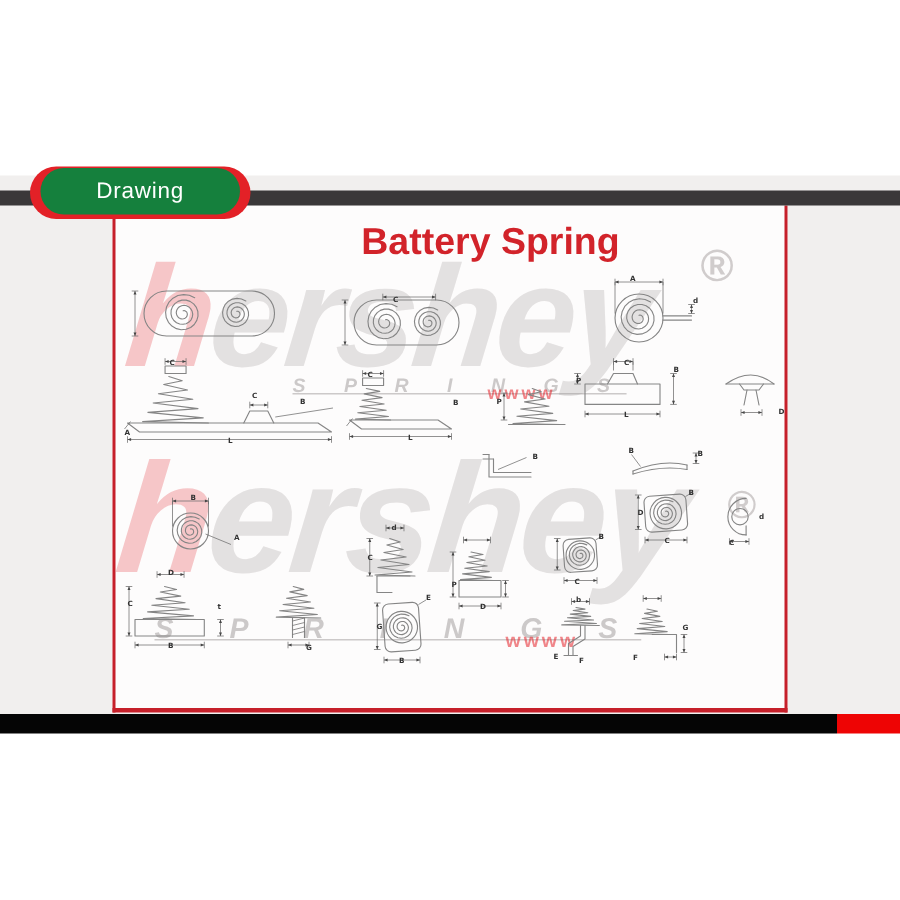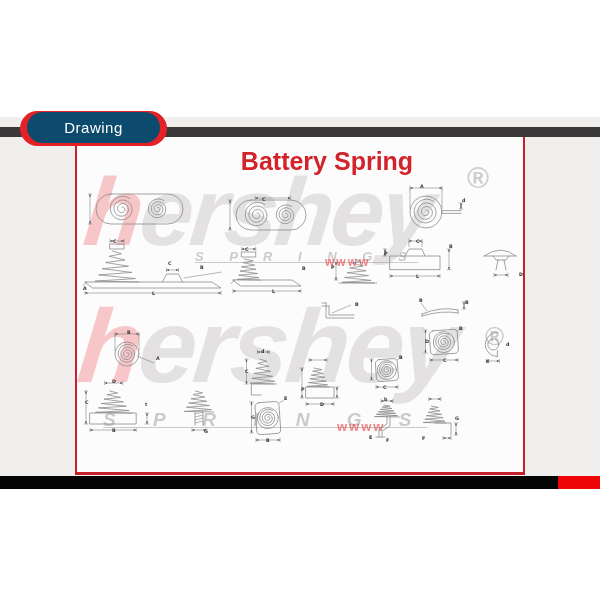--- a/index.html
+++ b/index.html
@@ -3,21 +3,21 @@
 <meta charset="utf-8">
 <style>
   html,body{margin:0;padding:0;width:600px;height:600px;background:#fff;overflow:hidden;
     font-family:"Liberation Sans",sans-serif;}
   .stage{position:relative;width:600px;height:600px;background:#fff;}
   .band{position:absolute;left:0;top:117px;width:600px;height:359px;background:#f1efee;}
   .topbar{position:absolute;left:0;top:127px;width:600px;height:10px;background:#3a3839;z-index:6;}
   .tab{position:absolute;left:20px;top:111px;width:147px;height:35px;border-radius:18px;
     background:#e32127;z-index:7;}
   .tab-inner{position:absolute;left:7px;top:1px;width:133px;height:31px;border-radius:16px;
-    background:#0c4a6e;display:flex;align-items:center;justify-content:center;}
+    background:#15803d;display:flex;align-items:center;justify-content:center;}
   .tab-inner span{color:#fff;font-size:15px;letter-spacing:.5px;}
   .panel{position:absolute;left:75px;top:137px;width:446px;height:335px;background:#fdfcfc;
     border-left:2px solid #c6202a;border-right:2px solid #c6202a;border-bottom:3px solid #c6202a;
     overflow:hidden;z-index:2;}
   .title{position:absolute;left:0;top:10px;width:446px;text-align:center;color:#d2232a;
     font-size:25px;font-weight:bold;z-index:4;margin-left:27px;}
   .wm{position:absolute;z-index:1;white-space:nowrap;pointer-events:none;}
   .wm-brand{font-style:italic;font-weight:bold;transform:skewX(-6deg);
     color:rgba(170,163,163,.30);letter-spacing:-3px;}
   .wm-brand .acc{color:rgba(226,30,38,.24);}

